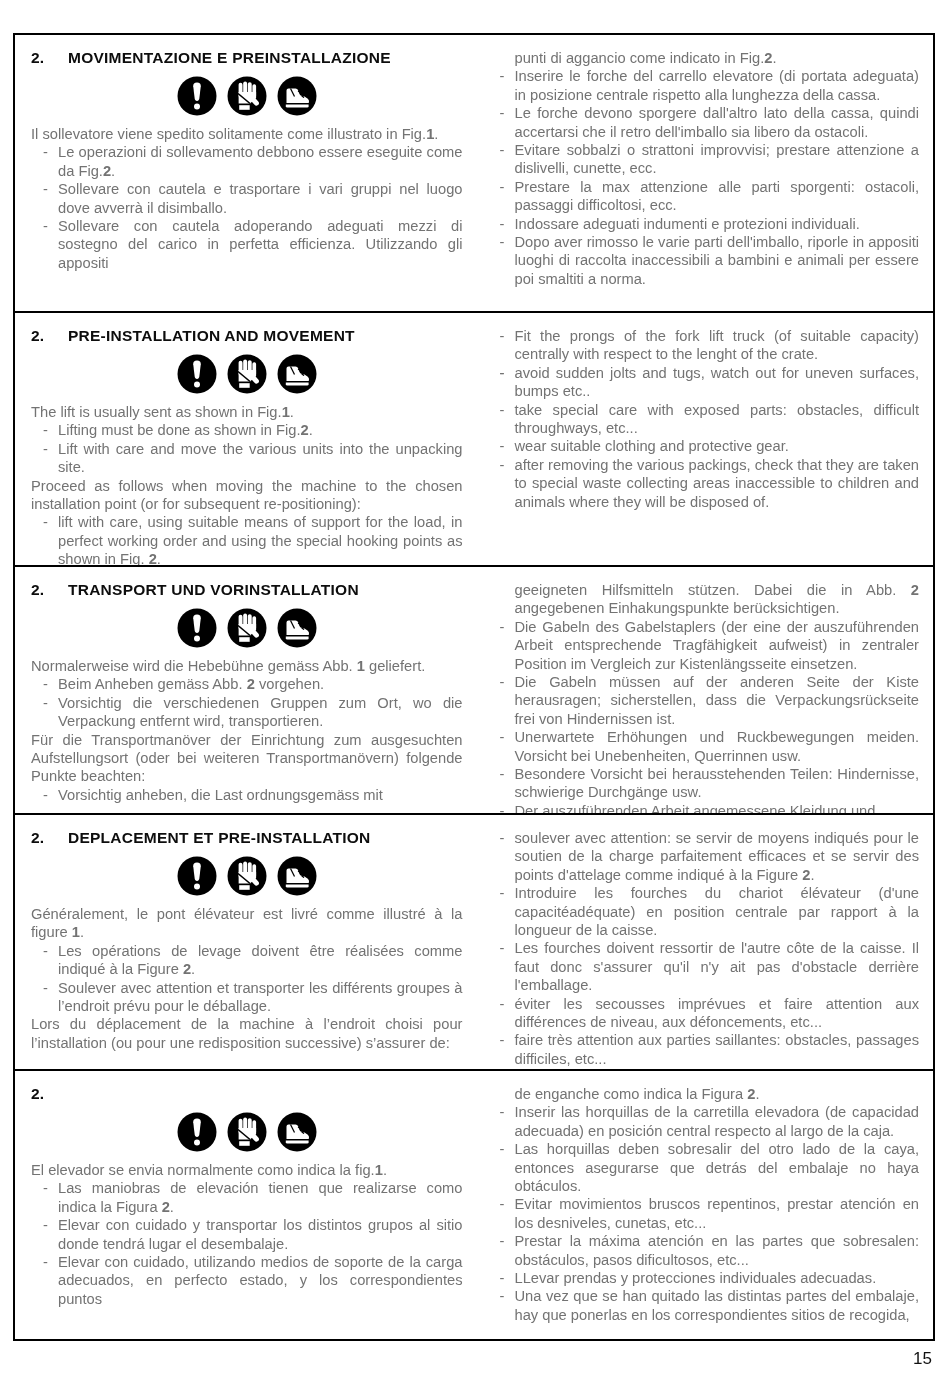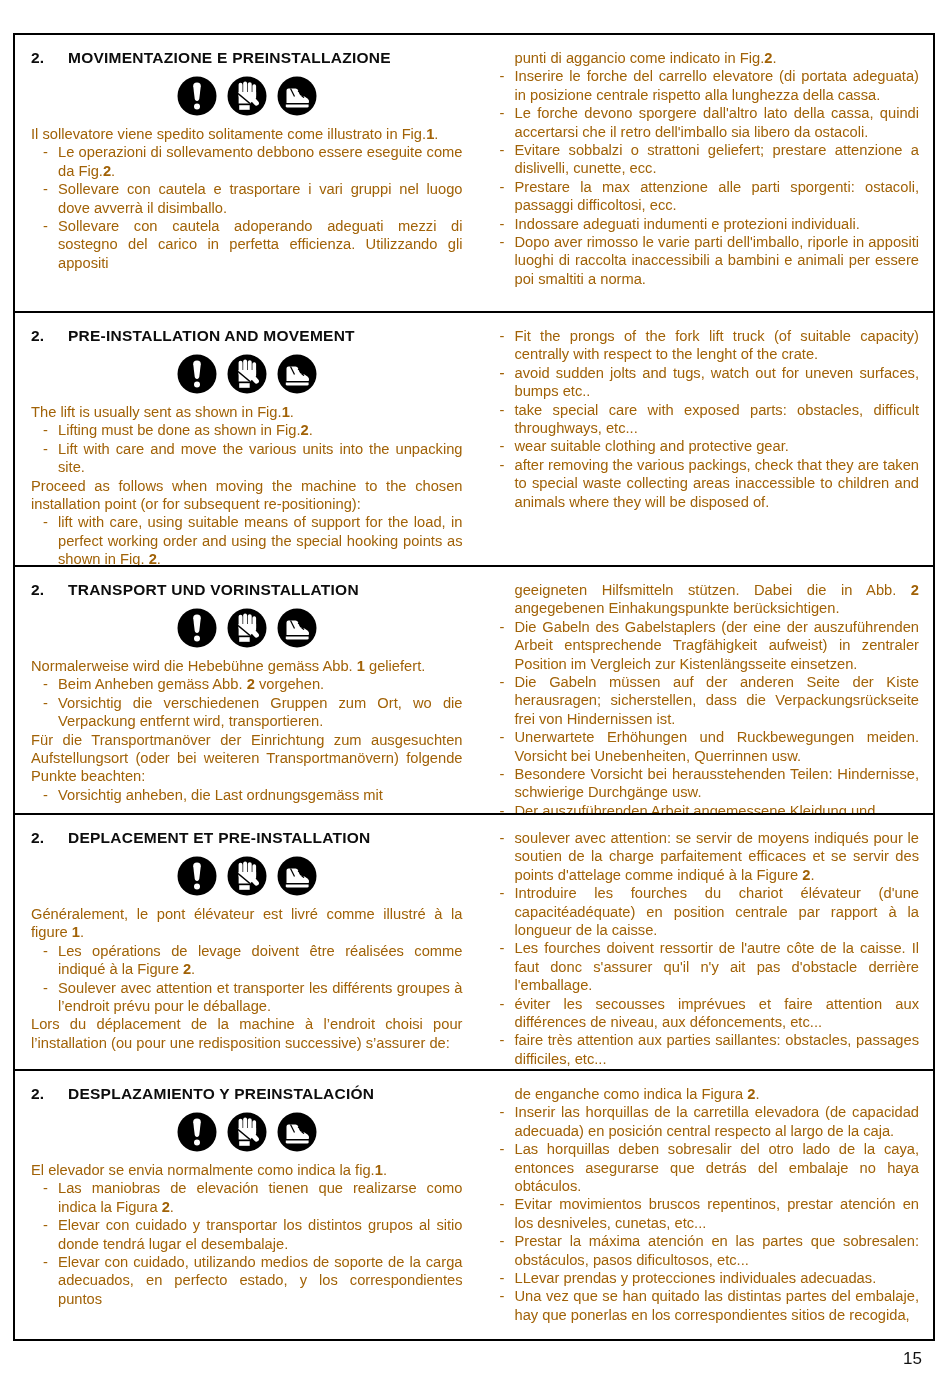--- a/index.html
+++ b/index.html
@@ -27,32 +27,32 @@
   .lang-section:nth-of-type(5){ height:270px; }
   .heading {
     font-size:15.5px; font-weight:bold; letter-spacing:0.25px;
     display:flex; margin-bottom:9px; color:#0d0d0d;
   }
   .h-num { width:37px; flex:none; }
   .icons { display:flex; justify-content:center; gap:10px; margin:0 0 9px 0; }
   .icon { width:40px; height:40px; display:block; }
   .body {
     font-size:14.7px; line-height:18.4px; text-align:justify;
-    color:#a16207;
+    color:#737373;
   }
   .para { position:relative; }
   .para.li, .para.cont { padding-left:27px; }
   .dash { position:absolute; left:12px; top:0; }
   b { font-weight:bold; }
   .footer-code {
     position:absolute; left:0; right:0; top:1346px;
     text-align:center; font-size:14px; color:#111;margin-top:48px;
   }
   .footer-page {
-    position:absolute; right:28px; top:1349px;
+    position:absolute; right:18px; top:1349px;
     font-size:17px; color:#111;
   }
 </style>
 </head>
 <body>
 
 <div class="doc-frame" id="sections-root">
   <section class="lang-section">
     <div class="col">
       <h2 class="heading">
@@ -97,21 +97,21 @@
           <div class="para li"><span class="dash">-</span><span>Le operazioni di sollevamento debbono essere eseguite come da Fig.<b>2</b>.</span></div>
           <div class="para li"><span class="dash">-</span><span>Sollevare con cautela e trasportare i vari gruppi nel luogo dove avverrà il disimballo.</span></div>
           <div class="para li"><span class="dash">-</span><span>Sollevare con cautela adoperando adeguati mezzi di sostegno del carico in perfetta efficienza. Utilizzando gli appositi</span></div>
         </div>
     </div>
     <div class="col">
       <div class="body right-body">
           <div class="para cont"><span>punti di aggancio come indicato in Fig.<b>2</b>.</span></div>
           <div class="para li"><span class="dash">-</span><span>Inserire le forche del carrello elevatore (di portata adeguata) in posizione centrale rispetto alla lunghezza della cassa.</span></div>
           <div class="para li"><span class="dash">-</span><span>Le forche devono sporgere dall'altro lato della cassa, quindi accertarsi che il retro dell'imballo sia libero da ostacoli.</span></div>
-          <div class="para li"><span class="dash">-</span><span>Evitare sobbalzi o strattoni geliefert; prestare attenzione a dislivelli, cunette, ecc.</span></div>
+          <div class="para li"><span class="dash">-</span><span>Evitare sobbalzi o strattoni improvvisi; prestare attenzione a dislivelli, cunette, ecc.</span></div>
           <div class="para li"><span class="dash">-</span><span>Prestare la max attenzione alle parti sporgenti: ostacoli, passaggi difficoltosi, ecc.</span></div>
           <div class="para li"><span class="dash">-</span><span>Indossare adeguati indumenti e protezioni individuali.</span></div>
           <div class="para li"><span class="dash">-</span><span>Dopo aver rimosso le varie parti dell'imballo, riporle in appositi luoghi di raccolta inaccessibili a bambini e animali per essere poi smaltiti a norma.</span></div>
         </div>
     </div>
   </section>
 
   <section class="lang-section">
     <div class="col">
       <h2 class="heading">
@@ -284,21 +284,20 @@
           <div class="para li"><span class="dash">-</span><span>éviter les secousses imprévues et faire attention aux différences de niveau, aux défoncements, etc...</span></div>
           <div class="para li"><span class="dash">-</span><span>faire très attention aux parties saillantes: obstacles,  passages difficiles, etc...</span></div>
         </div>
     </div>
   </section>
 
   <section class="lang-section">
     <div class="col">
       <h2 class="heading">
         <span class="h-num">2.</span>
-        <span class="h-title">DESPLAZAMIENTO Y PREINSTALACIÓN</span>
       </h2>
       <div class="icons">
         <svg class="icon" viewBox="0 0 40 40" aria-hidden="true">
           <circle cx="20" cy="20" r="19.5" fill="#000"></circle>
           <path d="M20 6.5 c2.6 0 4 1.5 3.8 3.8 l-1.5 12.2 c-0.2 1.6-1 2.4-2.3 2.4 s-2.1-0.8-2.3-2.4 l-1.5-12.2 C16 8 17.4 6.5 20 6.5 Z" fill="#fff"></path>
           <circle cx="20" cy="30.5" r="3" fill="#fff"></circle>
         </svg>
         <svg class="icon" viewBox="0 0 40 40" aria-hidden="true">
           <circle cx="20" cy="20" r="19.5" fill="#000"></circle>
           <g fill="#fff">

